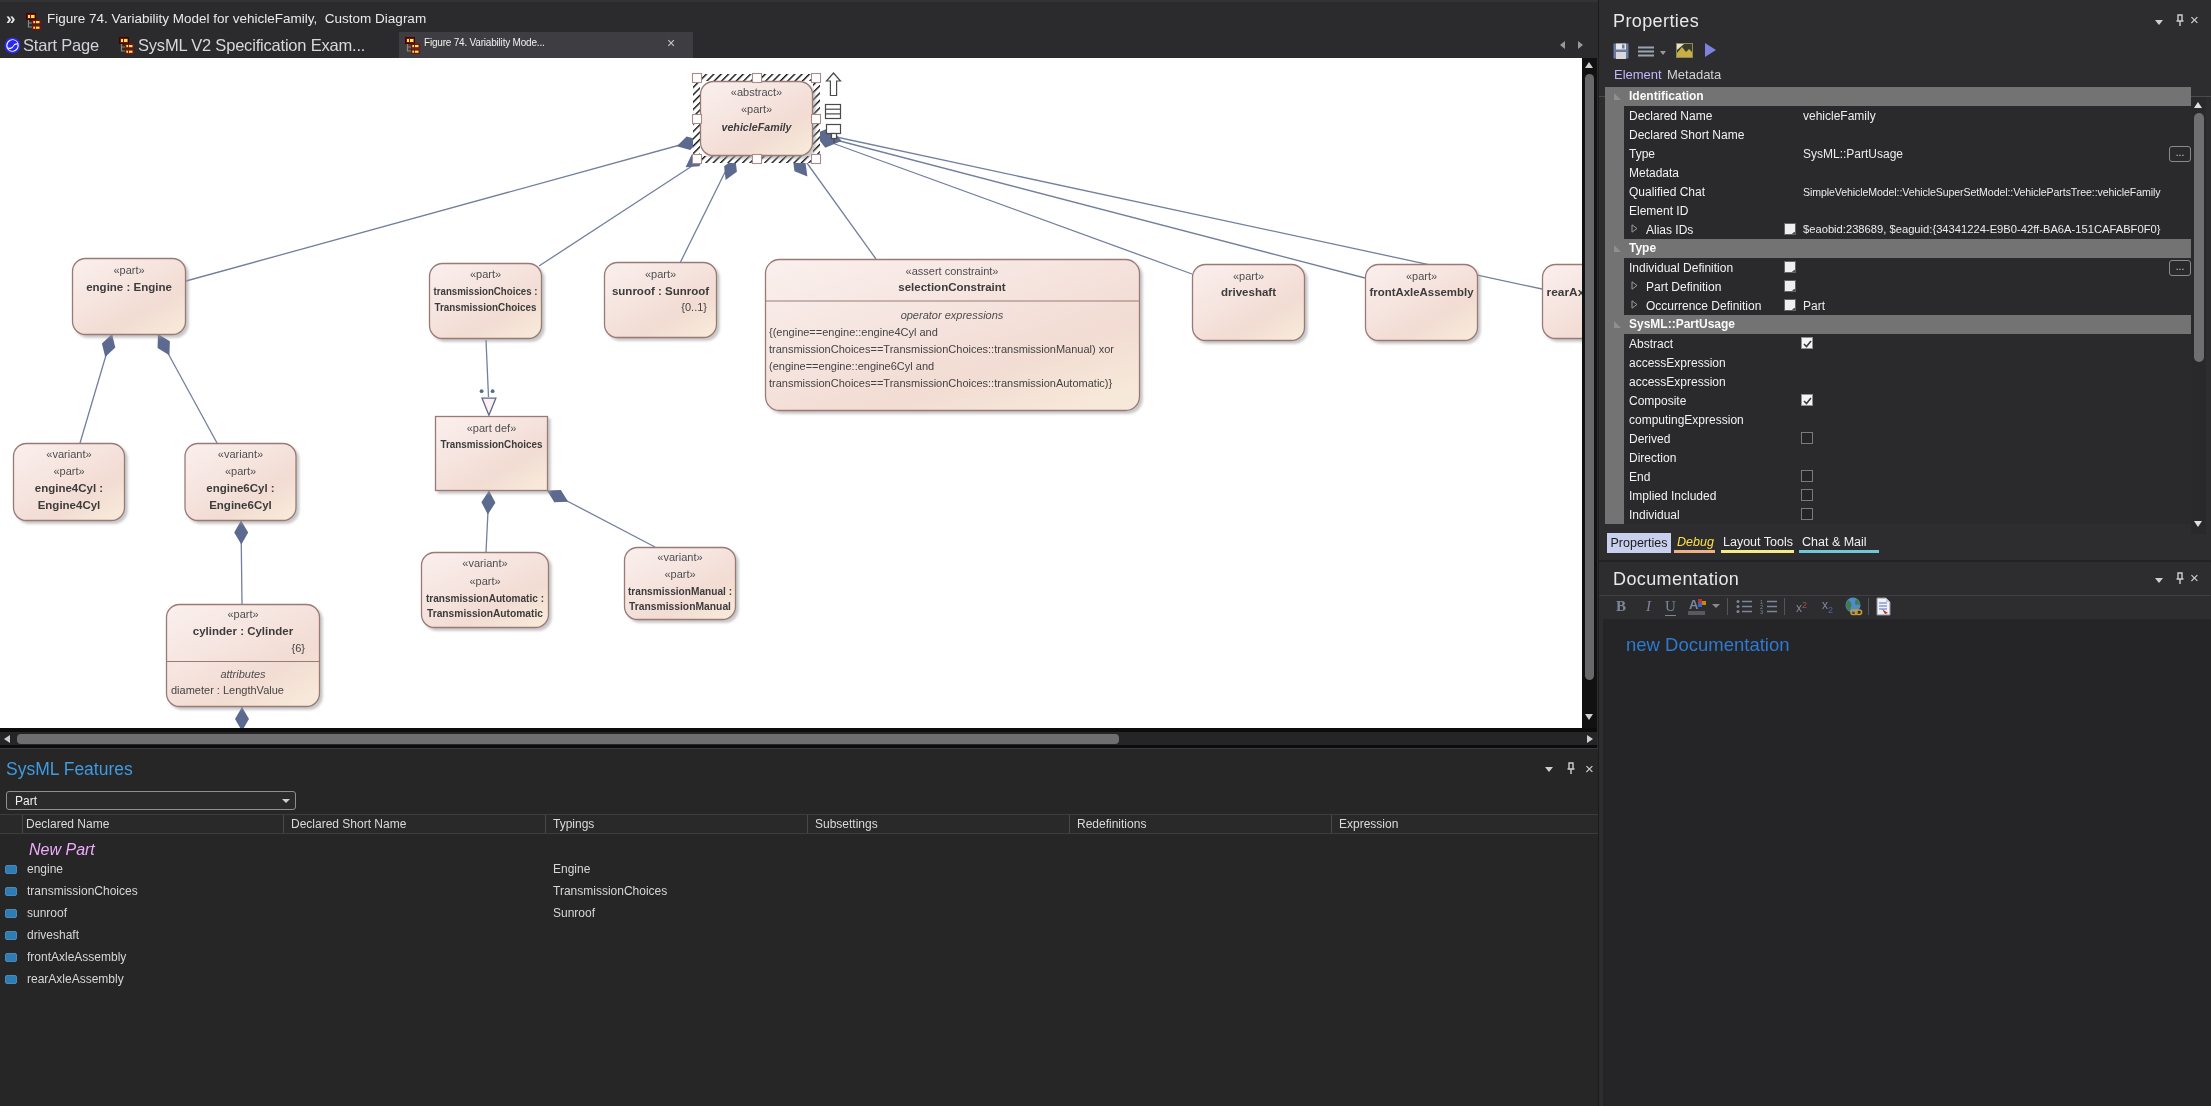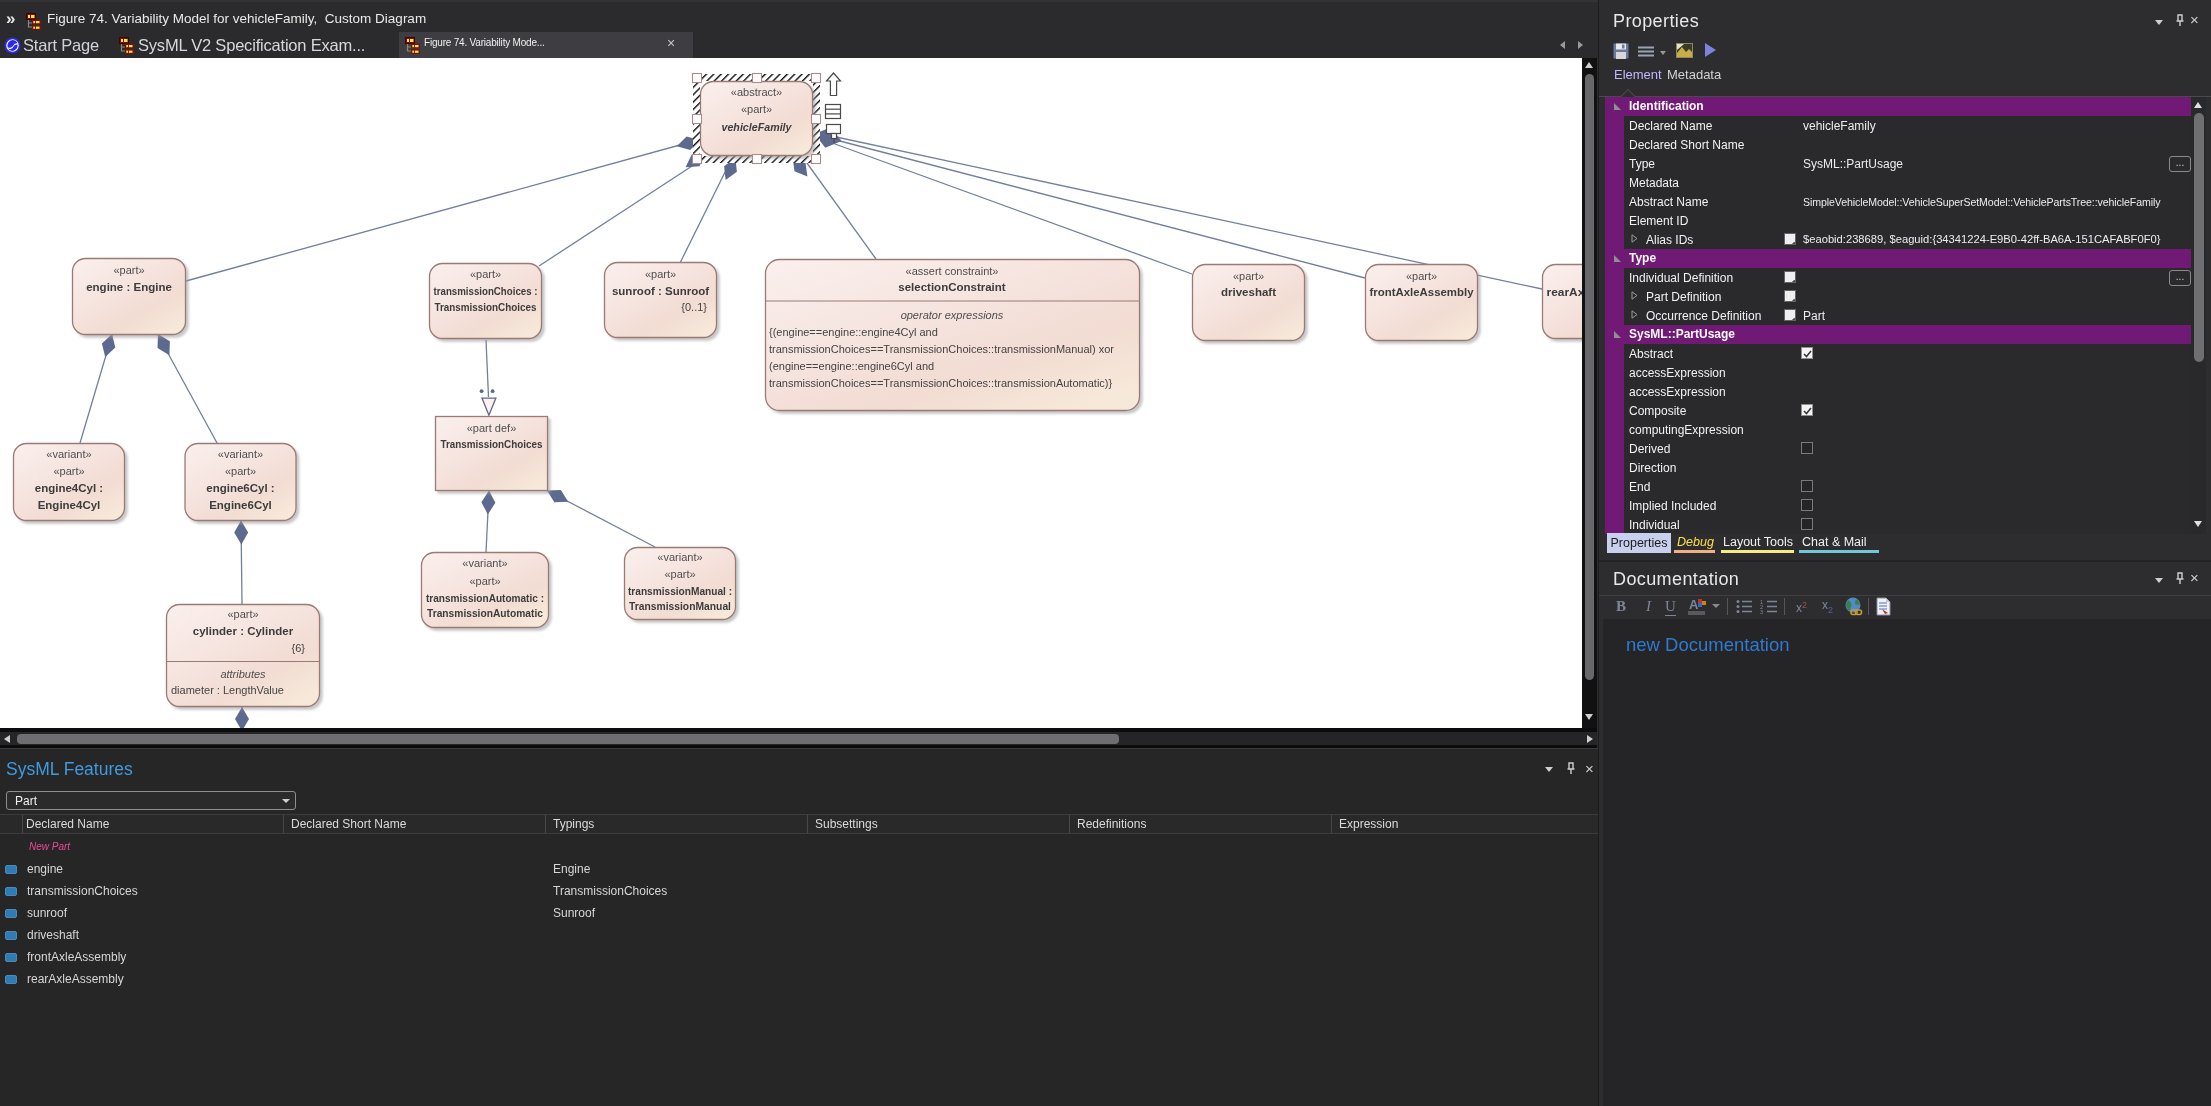--- a/index.html
+++ b/index.html
@@ -281,21 +281,21 @@
     <div class="abs" style="left:807px;top:0;width:1px;height:18px;background:#48484a;"></div>
     <div class="abs" style="left:1069px;top:0;width:1px;height:18px;background:#48484a;"></div>
     <div class="abs" style="left:1331px;top:0;width:1px;height:18px;background:#48484a;"></div>
     <div class="abs" style="left:26px;top:2px;font-size:12px;color:#dadada;">Declared Name</div>
     <div class="abs" style="left:291px;top:2px;font-size:12px;color:#dadada;">Declared Short Name</div>
     <div class="abs" style="left:553px;top:2px;font-size:12px;color:#dadada;">Typings</div>
     <div class="abs" style="left:815px;top:2px;font-size:12px;color:#dadada;">Subsettings</div>
     <div class="abs" style="left:1077px;top:2px;font-size:12px;color:#dadada;">Redefinitions</div>
     <div class="abs" style="left:1339px;top:2px;font-size:12px;color:#dadada;">Expression</div>
   </div>
-  <div class="abs" style="left:29px;top:92px;font-size:10px;font-style:italic;color:#ec4899;">New Part</div>
+  <div class="abs" style="left:29px;top:92px;font-size:16px;font-style:italic;color:#f0abfc;">New Part</div>
   <div class="abs" style="left:5px;top:116px;width:12px;height:9px;background:#2e7cb5;border:1px solid #4e88b5;border-radius:2px;"></div>
   <div class="abs" style="left:27px;top:113px;font-size:12px;color:#d6d6d6;">engine</div>
   <div class="abs" style="left:553px;top:113px;font-size:12px;color:#d6d6d6;">Engine</div>
   <div class="abs" style="left:5px;top:138px;width:12px;height:9px;background:#2e7cb5;border:1px solid #4e88b5;border-radius:2px;"></div>
   <div class="abs" style="left:27px;top:135px;font-size:12px;color:#d6d6d6;">transmissionChoices</div>
   <div class="abs" style="left:553px;top:135px;font-size:12px;color:#d6d6d6;">TransmissionChoices</div>
   <div class="abs" style="left:5px;top:160px;width:12px;height:9px;background:#2e7cb5;border:1px solid #4e88b5;border-radius:2px;"></div>
   <div class="abs" style="left:27px;top:157px;font-size:12px;color:#d6d6d6;">sunroof</div>
   <div class="abs" style="left:553px;top:157px;font-size:12px;color:#d6d6d6;">Sunroof</div>
   <div class="abs" style="left:5px;top:182px;width:12px;height:9px;background:#2e7cb5;border:1px solid #4e88b5;border-radius:2px;"></div>
@@ -328,38 +328,38 @@
     <path d="M1 10 L6 4 L10 9 L13 6 L16 9 L16 14 L1 14 Z" fill="#c9ae45"></path>
     <path d="M1 1 L8 1 L1 7 Z" fill="#e8e3d0"></path>
   </svg>
   <div class="abs" style="left:106px;top:43px;width:0;height:0;border-top:7px solid transparent;border-bottom:7px solid transparent;border-left:11px solid #7d82de;"></div>
 
   <div class="abs" style="left:15px;top:67px;font-size:13px;color:#c4b5fd;">Element</div>
   <div class="abs" style="left:68px;top:67px;font-size:13px;color:#d2d2d2;">Metadata</div>
   <div class="abs" style="left:0;top:96px;width:613px;height:1px;background:#4a4a4c;"></div>
   <div class="abs" style="left:24px;top:91px;width:10px;height:10px;background:#2d2d30;border-left:1px solid #4a4a4c;border-top:1px solid #4a4a4c;transform:rotate(45deg);"></div>
 
-  <div id="grid" class="abs" style="left:6px;top:97px;width:586px;height:437px;background:#701a75;overflow:hidden;font-size:12px;color:#f0f0f0;">
+  <div id="grid" class="abs" style="left:6px;top:87px;width:586px;height:437px;background:#737373;overflow:hidden;font-size:12px;color:#f0f0f0;">
     <div class="sect" style="top:0;">
         <span class="tri"></span>
         <b style="left:24px;" class="abs">Identification</b>
       </div>
     <div class="prow" style="top:19px;"></div>
       <div class="lbl" style="top:21.5px;">Declared Name</div>
       <div class="val" style="top:21.5px;">vehicleFamily</div>
     <div class="prow" style="top:38px;"></div>
       <div class="lbl" style="top:40.5px;">Declared Short Name</div>
     <div class="prow" style="top:57px;"></div>
       <div class="lbl" style="top:59.5px;">Type</div>
       <div class="val" style="top:59.5px;">SysML::PartUsage</div>
       <div class="dots" style="top:58.5px;">...</div>
     <div class="prow" style="top:76px;"></div>
       <div class="lbl" style="top:78.5px;">Metadata</div>
     <div class="prow" style="top:95px;"></div>
-      <div class="lbl" style="top:97.5px;">Abstract Name</div>
+      <div class="lbl" style="top:97.5px;">Qualified Chat</div>
       <div class="val" style="top:98.5px;font-size:10.6px;letter-spacing:-0.1px;">SimpleVehicleModel::VehicleSuperSetModel::VehiclePartsTree::vehicleFamily</div>
     <div class="prow" style="top:114px;"></div>
       <div class="lbl" style="top:116.5px;">Element ID</div>
     <div class="prow" style="top:133px;"></div>
       <svg class="arr" style="top:137px;" width="7" height="9" viewBox="0 0 7 9">
         <path d="M1 0.8 L6 4.5 L1 8.2 Z" fill="none" stroke="#9a9a9a"></path>
       </svg>
       <div class="lbl2" style="top:135.5px;">Alias IDs</div>
       <div class="cbm" style="top:136px;"></div>
       <div class="val" style="top:136px;font-size:11.2px;">$eaobid:238689, $eaguid:{34341224-E9B0-42ff-BA6A-151CAFABF0F0}</div>

